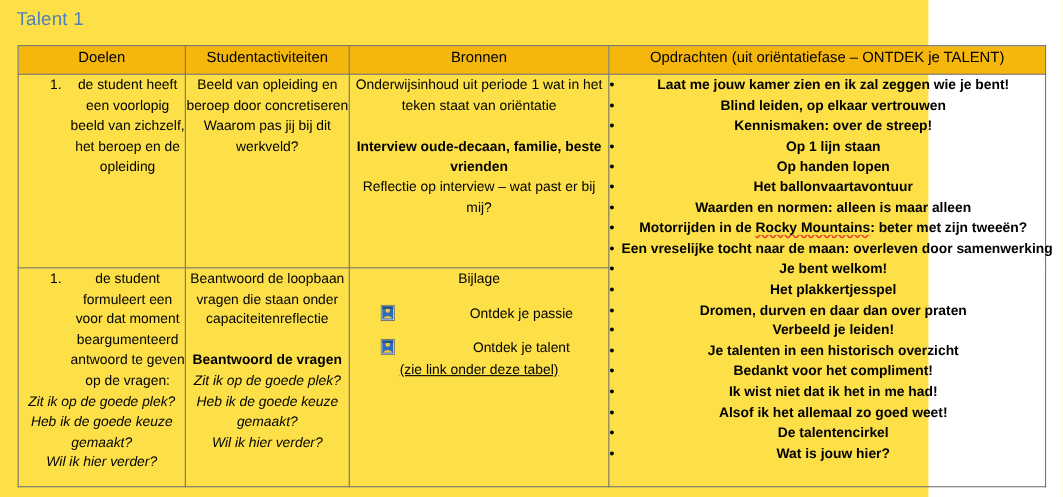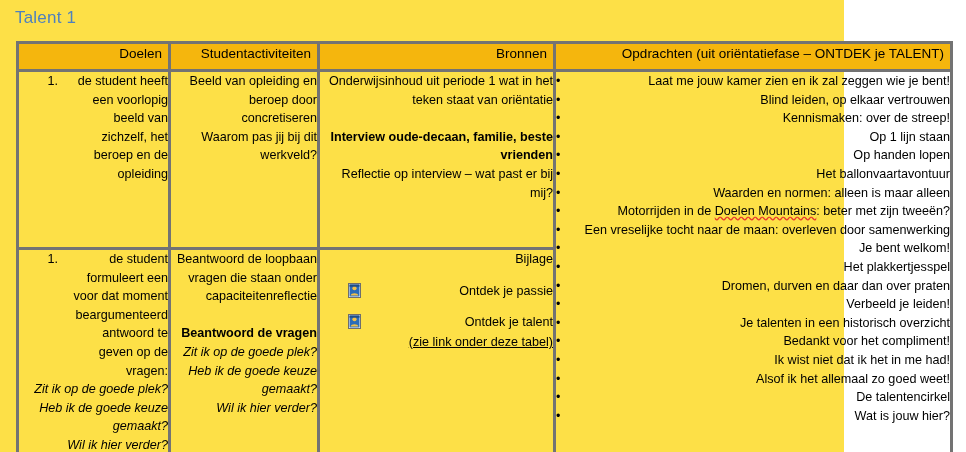--- a/index.html
+++ b/index.html
@@ -43,25 +43,25 @@
     top: 41px;
     width: 934px;
   }
   table.talent {
     border-collapse: collapse;
     table-layout: fixed;
     width: 934px;
     border: 1px solid #000000;
   }
   table.talent td, table.talent th {
-    border: 3px solid #737373;
+    border: 1px solid #737373;
     vertical-align: top;
     padding: 0;
     font-weight: normal;
-    text-align: right;
+    text-align: center;
   }
 
   
   tr.hdr th {
     background: #F5B60D;
     height: 22px;
     padding: 1px 6px 2px 6px;
     font-size: 13.5px;
     line-height: 18px;
     color: #000000;
@@ -137,20 +137,21 @@
     padding: 0;
     list-style: none;
   }
   ul.opdr > li {
     position: relative;
     padding-left: 11px;
     margin: 0;
     font-size: 12.6px;
     line-height: 18.6px;
     white-space: nowrap;
+    font-weight: bold;
   }
   ul.opdr > li::before {
     content: "\2022";
     position: absolute;
     left: 0;
     top: 0;
   }
   .misspell {
     text-decoration: underline wavy #E8382B;
     text-decoration-skip-ink: none;
@@ -201,21 +202,21 @@
         <td class="cell" rowspan="2">
           <ul class="opdr">
             <li>Laat me jouw kamer zien en ik zal zeggen wie je bent!</li>
             <li>Blind leiden, op elkaar vertrouwen</li>
             <li>Kennismaken: over de streep!</li>
             <li>Op 1 lijn staan</li>
             <li>Op handen lopen</li>
             <li>Het ballonvaartavontuur</li>
             <li>Waarden en normen: alleen is maar alleen</li>
             <li>
-              <span id="misspell-line">Motorrijden in de <span class="misspell">Doelen Mountains</span>: beter met zijn tweeën?</span>
+              <span id="misspell-line">Motorrijden in de <span class="misspell">Rocky Mountains</span>: beter met zijn tweeën?</span>
             </li>
             <li>Een vreselijke tocht naar de maan: overleven door samenwerking</li>
             <li>Je bent welkom!</li>
             <li>Het plakkertjesspel</li>
           </ul>
           <ul class="opdr">
             <li>Dromen, durven en daar dan over praten</li>
             <li>Verbeeld je leiden!</li>
             <li>Je talenten in een historisch overzicht</li>
             <li>Bedankt voor het compliment!</li>

